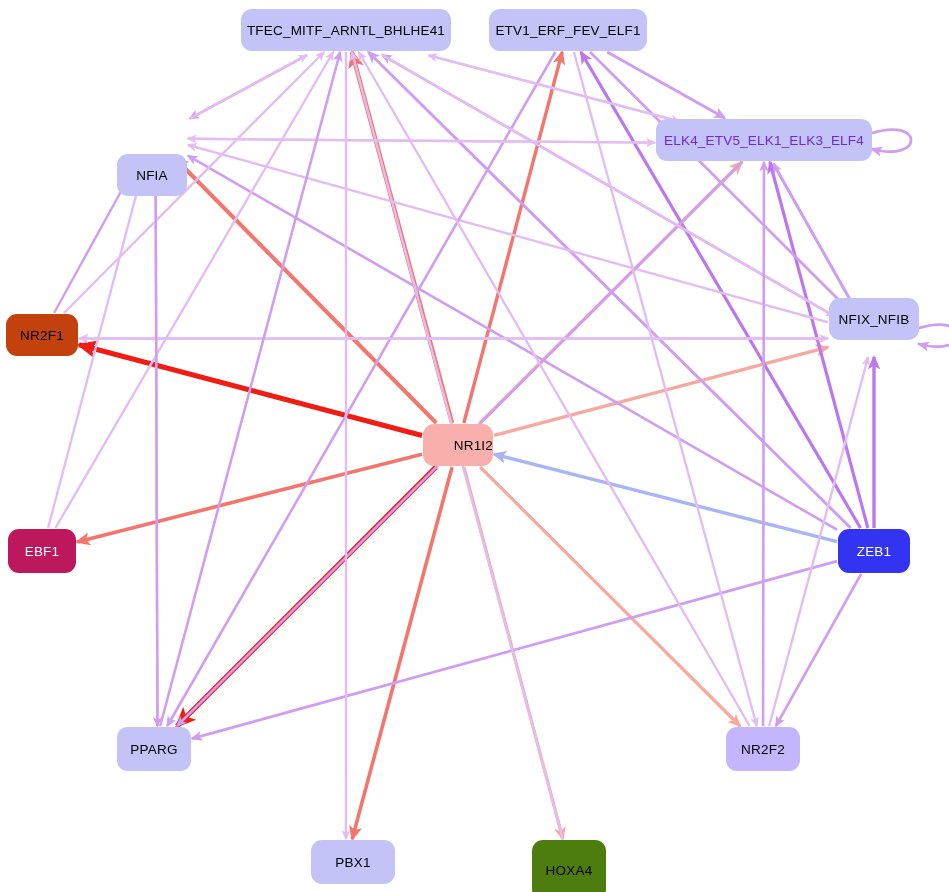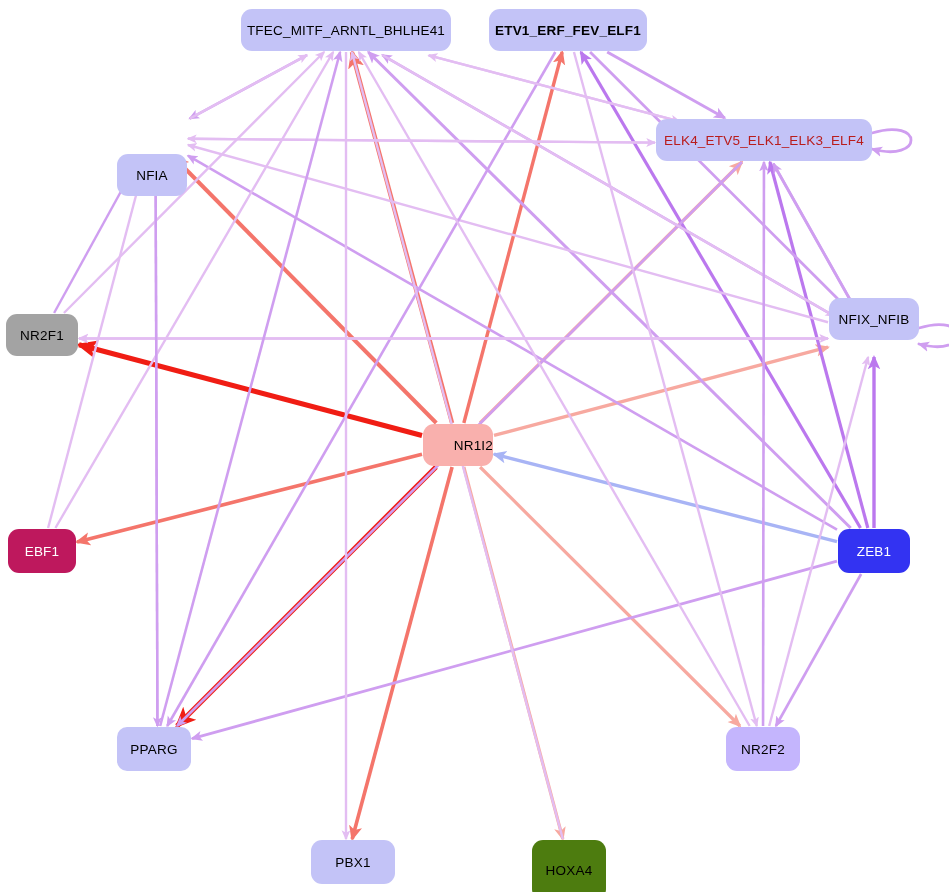--- a/index.html
+++ b/index.html
@@ -88,33 +88,33 @@
       <line x1="157.42506286553626" y1="725.9885994090153" x2="155.5716426700965" y2="156.98859940901528" stroke="#cf9ef0" stroke-width="2.4" stroke-linecap="butt" marker-end="url(#ah-cf9ef0)"></line>
       <line x1="562.8353365384615" y1="839" x2="351.89663461538464" y2="52" stroke="#e3bdf2" stroke-width="2.4" stroke-linecap="butt" marker-end="url(#ah-e3bdf2)"></line>
       <line x1="763.0377668308703" y1="726" x2="763.9638752052546" y2="162" stroke="#cf9ef0" stroke-width="2.6" stroke-linecap="butt" marker-end="url(#ah-cf9ef0)"></line>
       <line x1="769.1666666666666" y1="726" x2="868.1014492753624" y2="357" stroke="#e3bdf2" stroke-width="2.4" stroke-linecap="butt" marker-end="url(#ah-e3bdf2)"></line>
       <line x1="749.6606397774688" y1="726" x2="358.759388038943" y2="52" stroke="#e3bdf2" stroke-width="2.4" stroke-linecap="butt" marker-end="url(#ah-e3bdf2)"></line>
     </svg>
   <div id="nodelayer">
       <div class="node" style="left: 241px; top: 9px; width: 210px; height: 42px; background: rgb(195, 195, 247); color: rgb(0, 0, 0);">
         <span>TFEC_MITF_ARNTL_BHLHE41</span>
       </div>
-      <div class="node" style="left: 489px; top: 9px; width: 158px; height: 42px; background: rgb(195, 195, 247); color: rgb(0, 0, 0); font-weight: bold;">
+      <div class="node" style="left: 489px; top: 9px; width: 158px; height: 42px; background: rgb(195, 195, 247); color: rgb(0, 0, 0);">
         <span>ETV1_ERF_FEV_ELF1</span>
       </div>
-      <div class="node" style="left: 656px; top: 119px; width: 216px; height: 42px; background: rgb(195, 195, 247); color: #b91c1c; text-align: right;">
+      <div class="node" style="left: 656px; top: 119px; width: 216px; height: 42px; background: rgb(195, 195, 247); color: #6d28d9; text-align: right;">
         <span>ELK4_ETV5_ELK1_ELK3_ELF4</span>
       </div>
       <div class="node" style="left: 117px; top: 114px; width: 70px; height: 42px; background: rgb(195, 195, 247); color: rgb(0, 0, 0); margin-top: 40px;">
         <span>NFIA</span>
       </div>
       <div class="node" style="left: 829px; top: 298px; width: 90px; height: 42px; background: rgb(195, 195, 247); color: rgb(0, 0, 0);">
         <span>NFIX_NFIB</span>
       </div>
-      <div class="node" style="left: 6px; top: 314px; width: 72px; height: 42px; background: #a3a3a3; color: rgb(0, 0, 0);">
+      <div class="node" style="left: 6px; top: 314px; width: 72px; height: 42px; background: #c2410c; color: rgb(0, 0, 0);">
         <span>NR2F1</span>
       </div>
       <div class="node" style="left: 423px; top: 424px; width: 70px; height: 42px; background: rgb(249, 176, 173); color: rgb(0, 0, 0); justify-content: flex-end;">
         <span>NR1I2</span>
       </div>
       <div class="node dark" style="left: 838px; top: 529px; width: 72px; height: 44px; background: rgb(51, 51, 242); color: rgb(255, 255, 255);">
         <span>ZEB1</span>
       </div>
       <div class="node dark" style="left: 8px; top: 529px; width: 68px; height: 44px; background: #be185d; color: rgb(255, 255, 255);">
         <span>EBF1</span>

